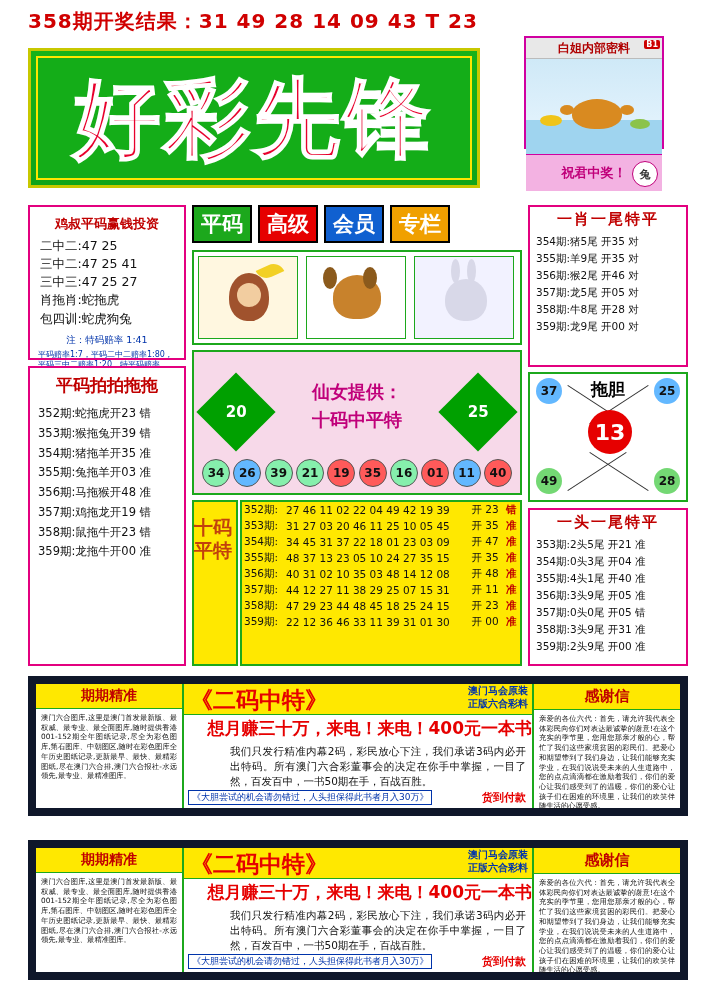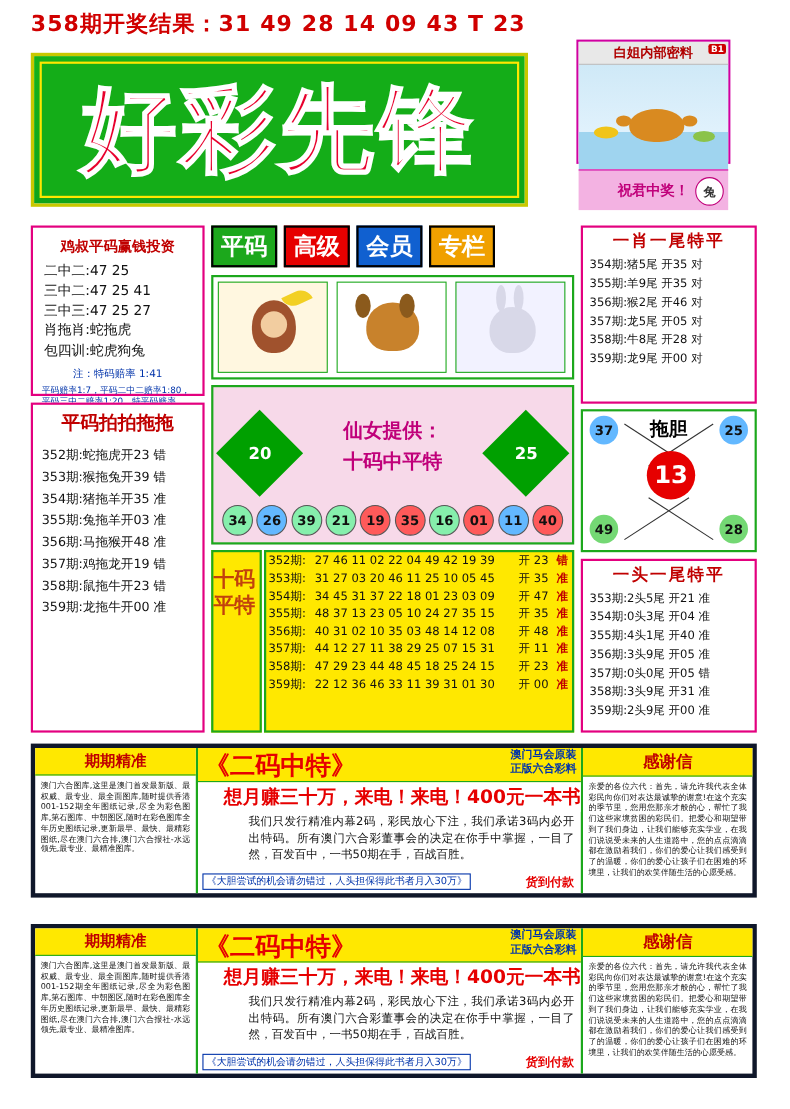--- a/index.html
+++ b/index.html
@@ -184,21 +184,21 @@
   
   .tentab{left:240px;top:500px;width:282px;height:166px;background:#ffe800;border:2px solid #1ca81c;}
   .tentab table{width:100%;border-collapse:collapse;font-size:10.5px;color:#111;}
   .tentab td{padding:1px 2px;white-space:nowrap;}
   .tentab .res{color:#c00000;font-weight:bold;}
 
   
   .rl{left:528px;top:508px;width:160px;height:158px;background:#fff;border:2px solid #e3007f;}
 
   
-  .ad{position:absolute;left:28px;width:660px;height:140px;border:4px solid #0f172a;background:#fff;box-sizing:border-box;}
+  .ad{position:absolute;left:28px;width:660px;height:140px;border:8px solid #0f172a;background:#fff;box-sizing:border-box;}
   .ad1{top:676px;} .ad2{top:840px;}
   .ad-col1{position:absolute;left:0;top:0;width:148px;height:100%;border-right:2px solid #1ca81c;box-sizing:border-box;}
   .ad-col1 .t{background:#ffe800;font-size:14px;font-weight:bold;color:#c00000;text-align:center;padding:3px 0;border-bottom:1px solid #1ca81c;}
   .ad-col1 .b{font-size:7.3px;color:#111;line-height:1.33;padding:4px 5px;text-align:justify;}
   .ad-col2{position:absolute;left:148px;top:0;width:350px;height:100%;border-right:2px solid #1ca81c;box-sizing:border-box;}
   .ad2head{background:#ffe800;height:30px;border-bottom:1px solid #1ca81c;position:relative;font-family:Liberation Mono, monospace;}
   .ad2head .big{position:absolute;left:6px;top:1px;font-size:23px;font-weight:bold;color:#e60000;}
   .ad2head .sm{position:absolute;right:4px;top:2px;font-size:10px;color:#0033aa;font-weight:bold;line-height:1.25;text-align:left;}
   .ad2sub{background:#fff;text-align:right;font-size:17px;font-weight:bold;color:#e60000;padding:2px 0;}
   .ad2body{font-size:10.5px;color:#111;line-height:1.45;padding:2px 6px;text-align:justify;margin-left:40px;}

